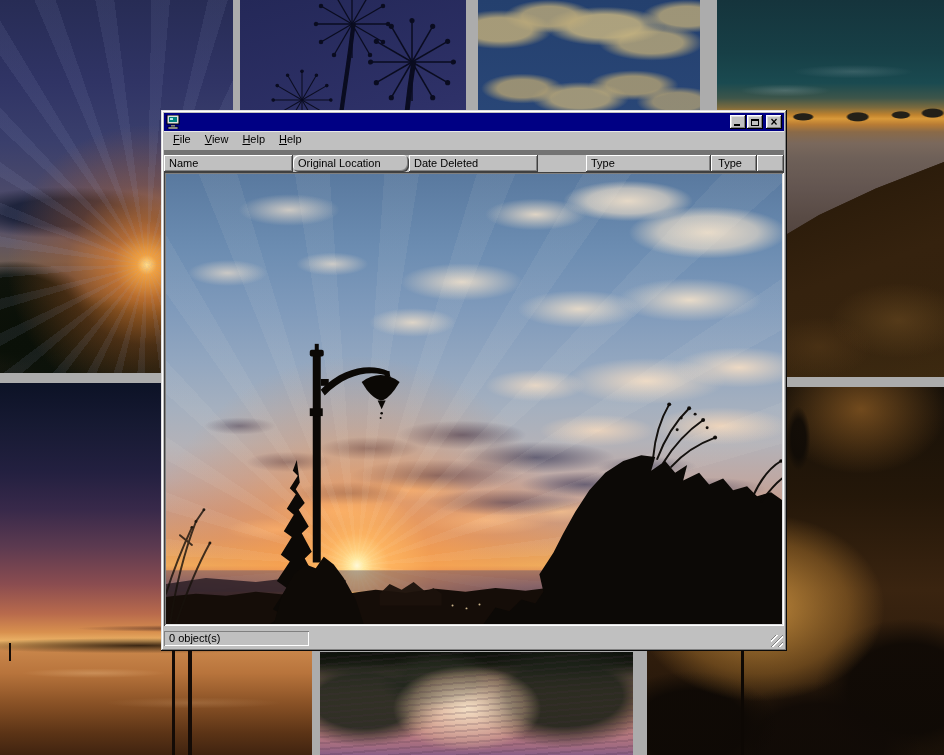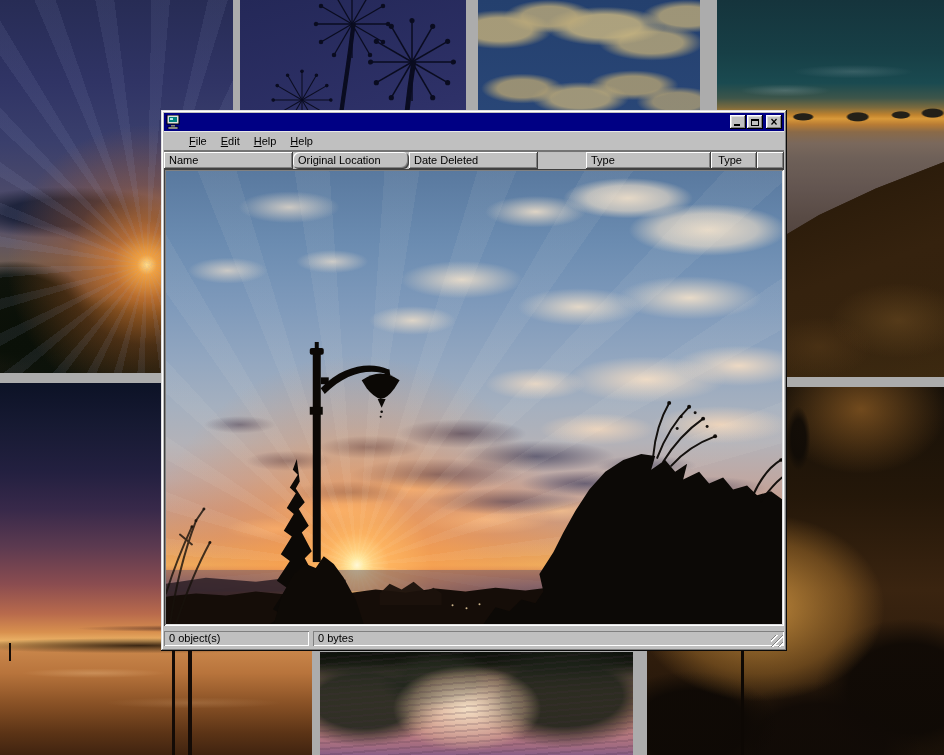--- a/index.html
+++ b/index.html
@@ -107,21 +107,21 @@
   .title-icon{width:15px;height:14px;flex:0 0 15px;}
   .title-text{color:#fff;font-size:11px;font-weight:bold;flex:1;padding-left:3px;overflow:hidden;white-space:nowrap;}
   .controls{display:flex;gap:0;}
   .wbtn{width:16px;height:14px;margin-left:1px;background:#c0c0c0;border:0;padding:0;position:relative;
     box-shadow: inset -1px -1px #000, inset 1px 1px #fff, inset -2px -2px #808080, inset 2px 2px #dfdfdf;
     display:flex;align-items:center;justify-content:center;font-family:"Liberation Sans",sans-serif;}
   .wbtn.close{margin-left:3px;}
   .glyph-min{position:absolute;left:4px;bottom:3px;width:6px;height:2px;background:#000;}
   .glyph-max{width:8px;height:7px;border:1px solid #000;border-top:2px solid #000;box-sizing:border-box;}
   .glyph-close{font-size:12px;font-weight:bold;color:#000;line-height:10px;margin-top:-1px;}
-  .menubar{height:19px;flex:0 0 19px;display:flex;align-items:center;padding-left:18px;border-bottom:2px solid #737373;box-shadow:0 1px 0 #e8e8e8 inset;}
+  .menubar{height:19px;flex:0 0 19px;display:flex;align-items:flex-start;padding-left:2px;border-bottom:5px solid #737373;box-shadow:0 1px 0 #e8e8e8 inset;}
   .menu-item{display:inline-block;font-size:11px;color:#000;padding:2px 7px;}
   .menu-item::first-letter{text-decoration:underline;}
   .headerrow{height:17px;flex:0 0 17px;display:flex;}
   .hcell{box-sizing:border-box;background:#c0c0c0;font-size:11px;color:#000;padding:2px 15px 0 5px;overflow:hidden;white-space:nowrap;
     box-shadow: inset -1px -1px #404040, inset 1px 1px #ffffff, inset -2px -2px #808080;}
   .c0{width:129px;} .c1{width:116px;border-radius:6px;} .c2{width:129px;} .c3{width:125px;margin-left:48px;} .c4{width:46px;text-align:right;} .c5{flex:1;}
   .content{flex:1;position:relative;background:#808080;
     box-shadow: inset 1px 1px #404040, inset -1px -1px #ffffff, inset 2px 2px #808080, inset -2px -2px #dfdfdf;
     padding:2px;box-sizing:border-box;}
   .photo{width:100%;height:100%;position:relative;overflow:hidden;
@@ -257,21 +257,21 @@
           <span class="glyph-max"></span>
         </button>
       <button class="wbtn close">
           <span class="glyph-close">×</span>
         </button>
     </div>
   </div>
 
   <div class="menubar">
     <span class="menu-item">File</span>
-    <span class="menu-item">Edit</span>
+    <span class="menu-item">View</span>
     <span class="menu-item">Help</span>
     <span class="menu-item">Help</span>
   </div>
 
   <div class="headerrow">
     <div class="hcell c0">Name</div>
     <div class="hcell c1">Original Location</div>
     <div class="hcell c2">Date Deleted</div>
     <div class="hcell c3">Type</div>
     <div class="hcell c4">Type</div>
@@ -355,16 +355,15 @@
             <circle cx="512" cy="262" r="1.5"></circle>
             <circle cx="542" cy="260" r="1.5"></circle>
           <circle cx="616" cy="294" r="1.8"></circle>
         </g>
       </svg>
     </div>
   </div>
 
   <div class="statusbar">
     <div class="spanel p1">0 object(s)</div>
-    <div class="spanel p2">0 bytes</div>
     <div class="grip"></div>
   </div>
 </div>
 
 </body></html>

